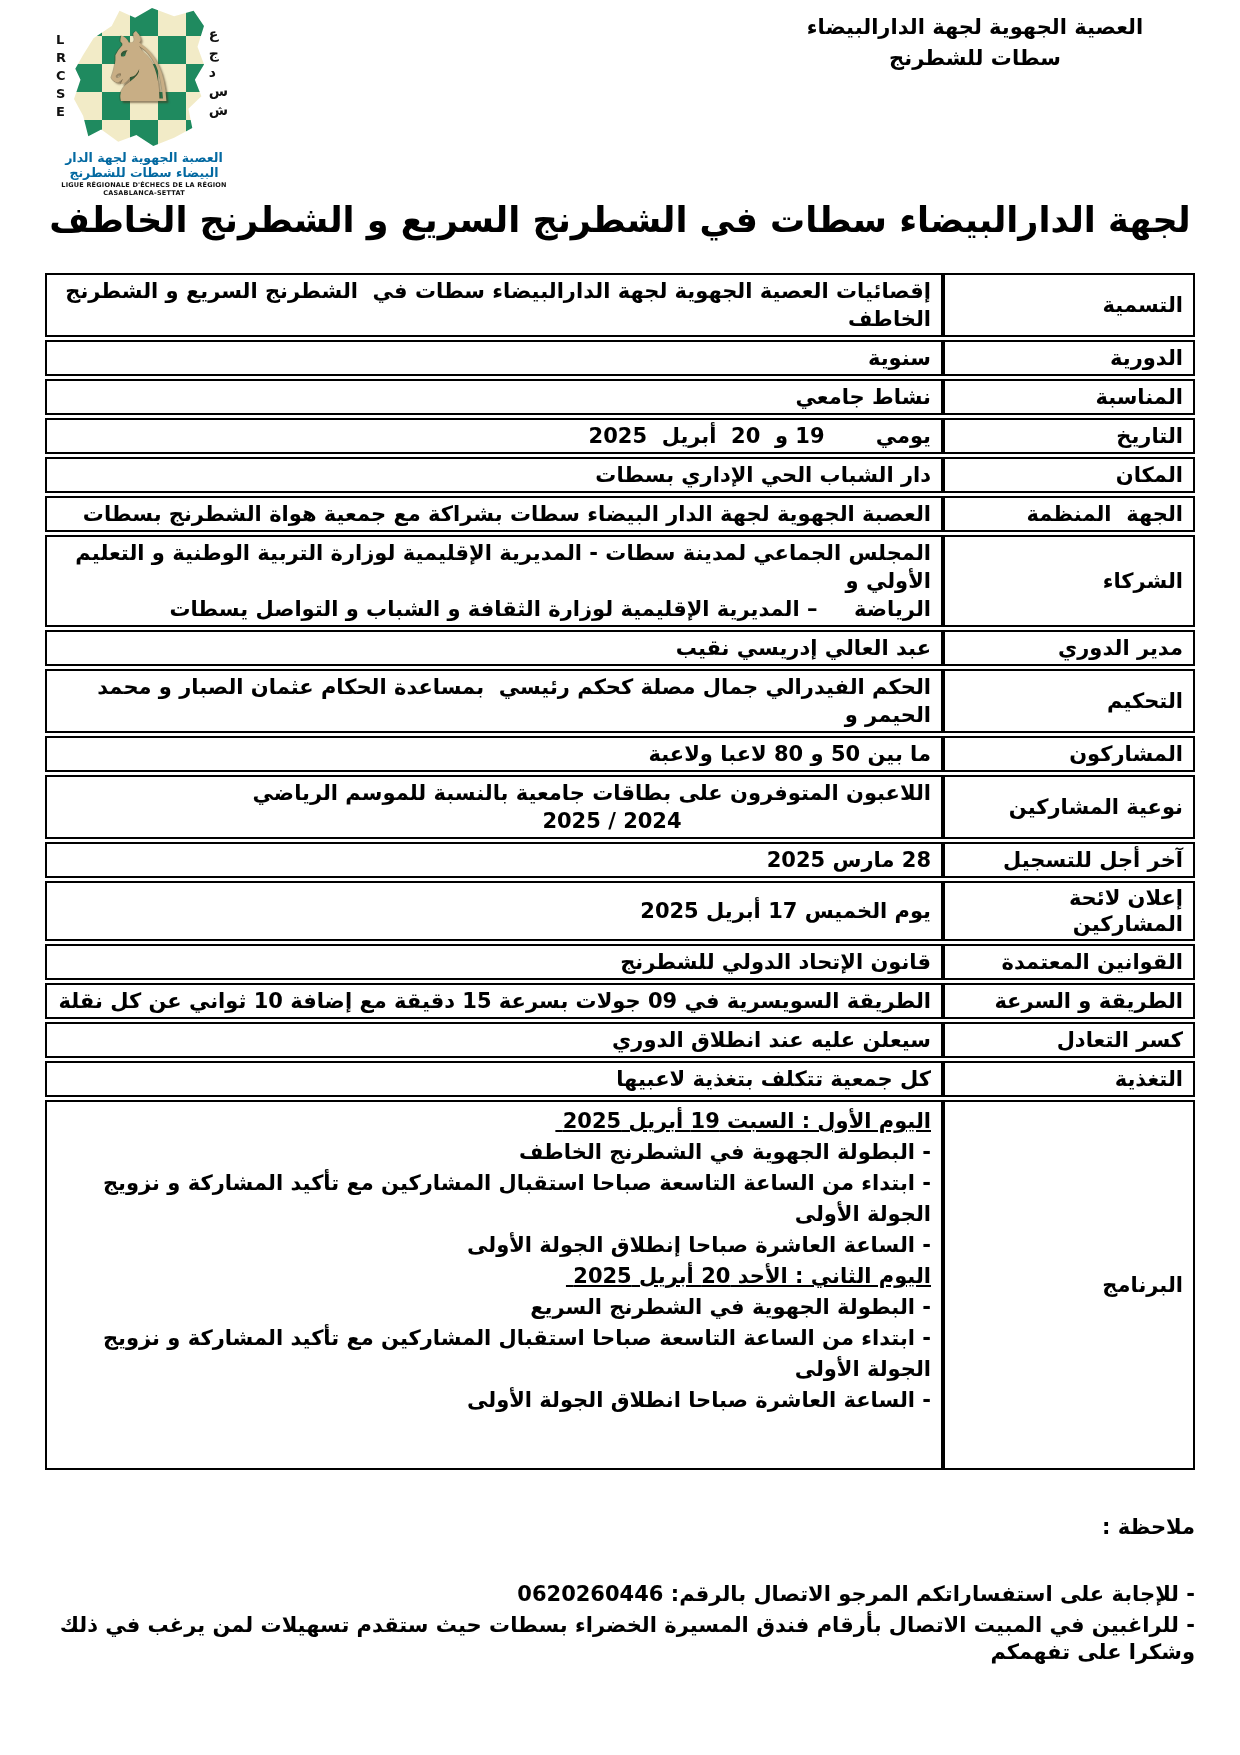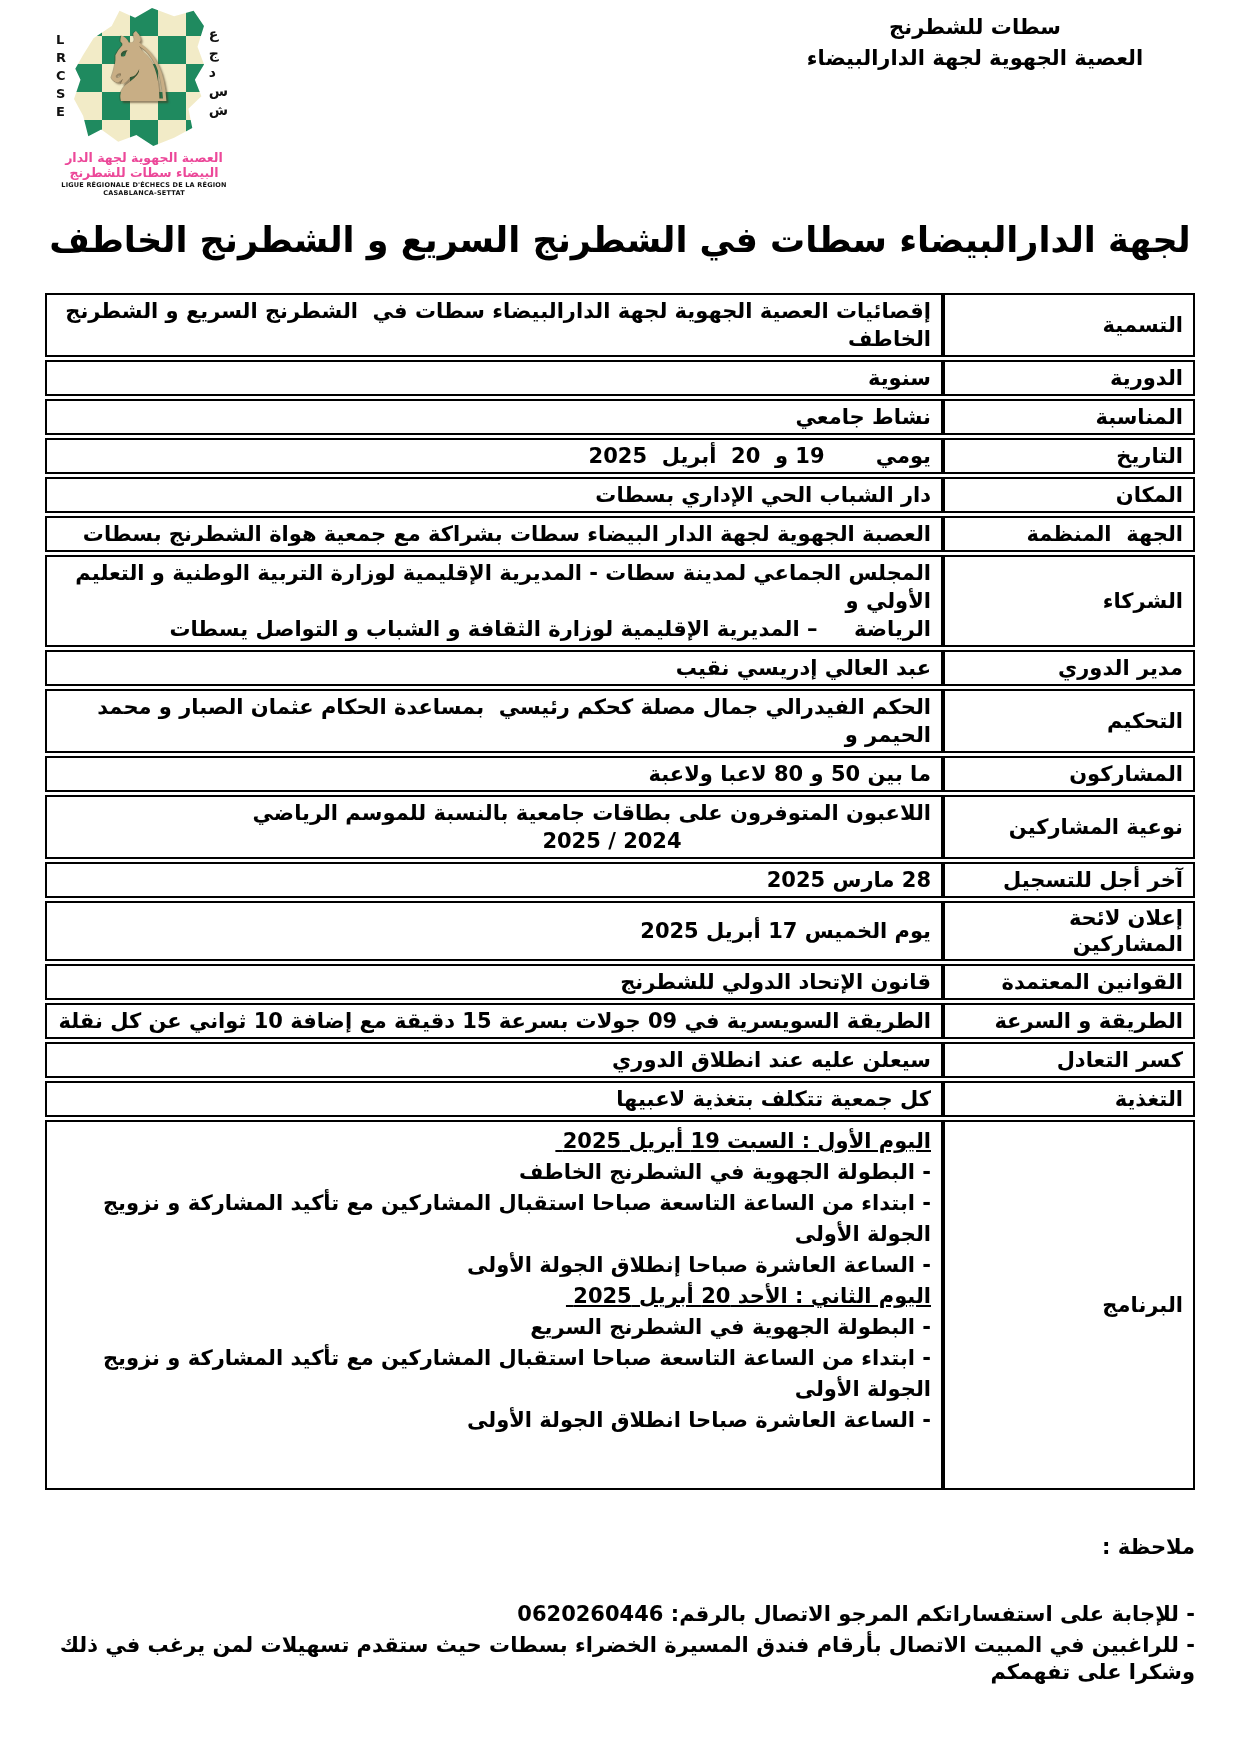--- a/index.html
+++ b/index.html
@@ -18,29 +18,29 @@
     font-size:14px; line-height:17px; color:#111;}
   .map{position:absolute; left:26px; top:2px; width:130px; height:138px;
     background:repeating-conic-gradient(var(--cream) 0% 25%, var(--green) 0% 50%);
     background-size:56px 56px;
     clip-path:polygon(7% 34%,15% 22%,29% 13%,35% 2%,47% 7%,60% 0%,77% 6%,92% 2%,100% 13%,95% 28%,
       100% 41%,93% 52%,98% 64%,88% 73%,91% 87%,77% 94%,61% 100%,48% 92%,34% 97%,21% 88%,11% 93%,
       7% 78%,0% 66%,5% 52%,1% 44%);
   }
   .knight{position:absolute; left:48px; top:14px; font-size:96px; line-height:1;
     color:var(--knight); text-shadow:2px 2px 2px rgba(70,45,20,.55), -1px 0 0 rgba(70,45,20,.35);}
-  .cap-ar{margin-top:2px; text-align:center; font-size:12.5px; color:#ec4899;}
+  .cap-ar{margin-top:2px; text-align:center; font-size:12.5px; color:#0369a1;}
   .cap-fr{margin-top:1px; text-align:center; font-size:6.5px; letter-spacing:.2px; color:#111;}
   
   .hdr{position:absolute; right:55px; top:12px; width:420px; text-align:center;
     direction:rtl; font-size:21px; line-height:31px;}
   
   .titles{padding-top:192px; direction:rtl; text-align:center;}
   .title1{font-size:32px; white-space:pre-wrap;}
-  .title2{font-size:35px; margin-top:28px;}
+  .title2{font-size:35px; margin-top:8px;}
   
   table.spec{direction:rtl; width:1150px; margin:30px 45px 0 45px;
     border-collapse:separate; border-spacing:0 3px; table-layout:fixed;}
   table.spec td{border:2px solid #000; vertical-align:middle; padding:2px 10px;}
   td.lab{width:228px; text-align:right; font-size:21px; line-height:26px; white-space:pre-wrap; padding-right:12px;}
   td.lab.center{text-align:right;}
   td.val{text-align:right; font-size:21px;}
   .vline{line-height:28px; white-space:pre-wrap;}
   .vline.u{text-decoration:underline;}
   .vline.left-offset{text-align:center; padding-left:27%;}
@@ -74,22 +74,22 @@
           <div>د</div>
           <div>س</div>
           <div>ش</div>
         </div>
     </div>
     <div class="cap-ar" dir="rtl">العصبة الجهوية لجهة الدار البيضاء سطات للشطرنج</div>
     <div class="cap-fr" dir="ltr">LIGUE RÉGIONALE D'ÉCHECS DE LA RÉGION CASABLANCA-SETTAT</div>
   </div>
 
   <div class="hdr">
+    <div>العصية الجهوية لجهة الدارالبيضاء</div>
     <div>سطات للشطرنج</div>
-    <div>العصية الجهوية لجهة الدارالبيضاء</div>
   </div>
 
   <div class="titles">
     <div class="title2">لجهة الدارالبيضاء سطات في الشطرنج السريع و الشطرنج الخاطف</div>
   </div>
 
   <table class="spec">
     <tbody>
         <tr>
           <td class="lab">التسمية</td>

